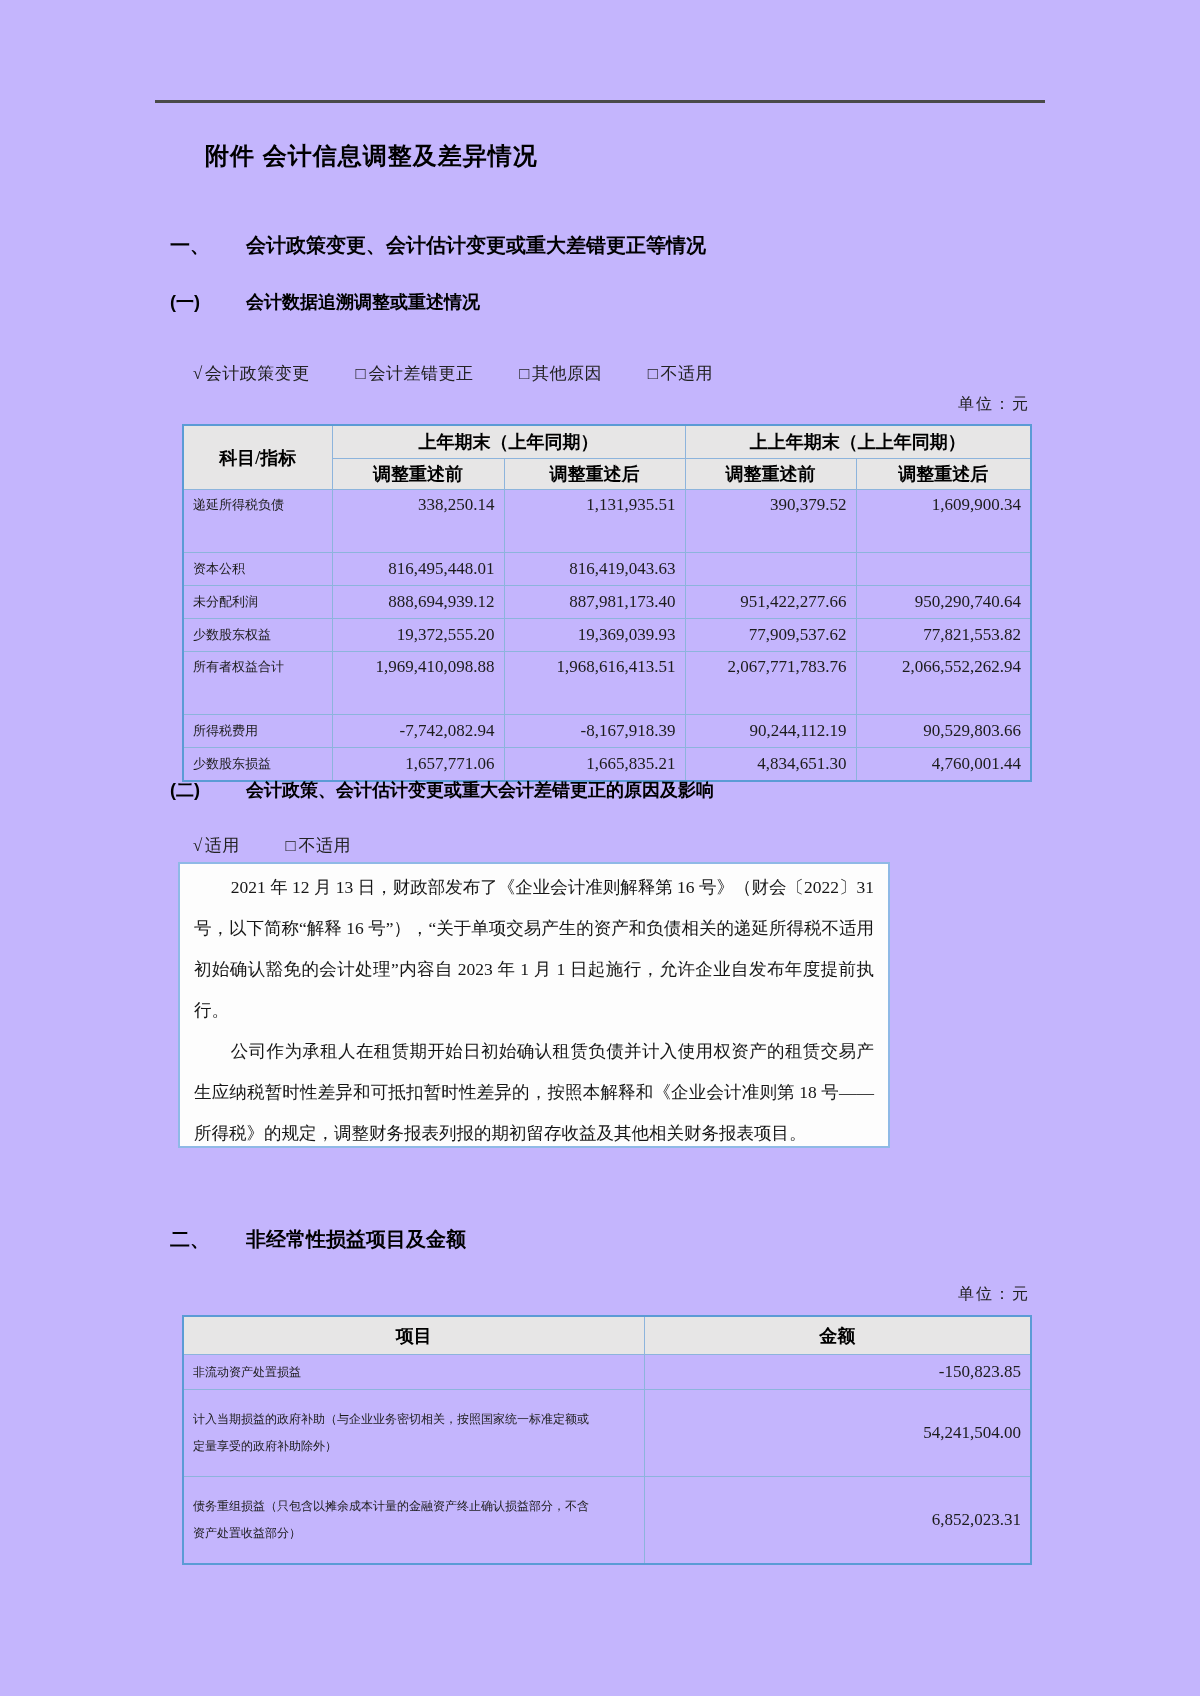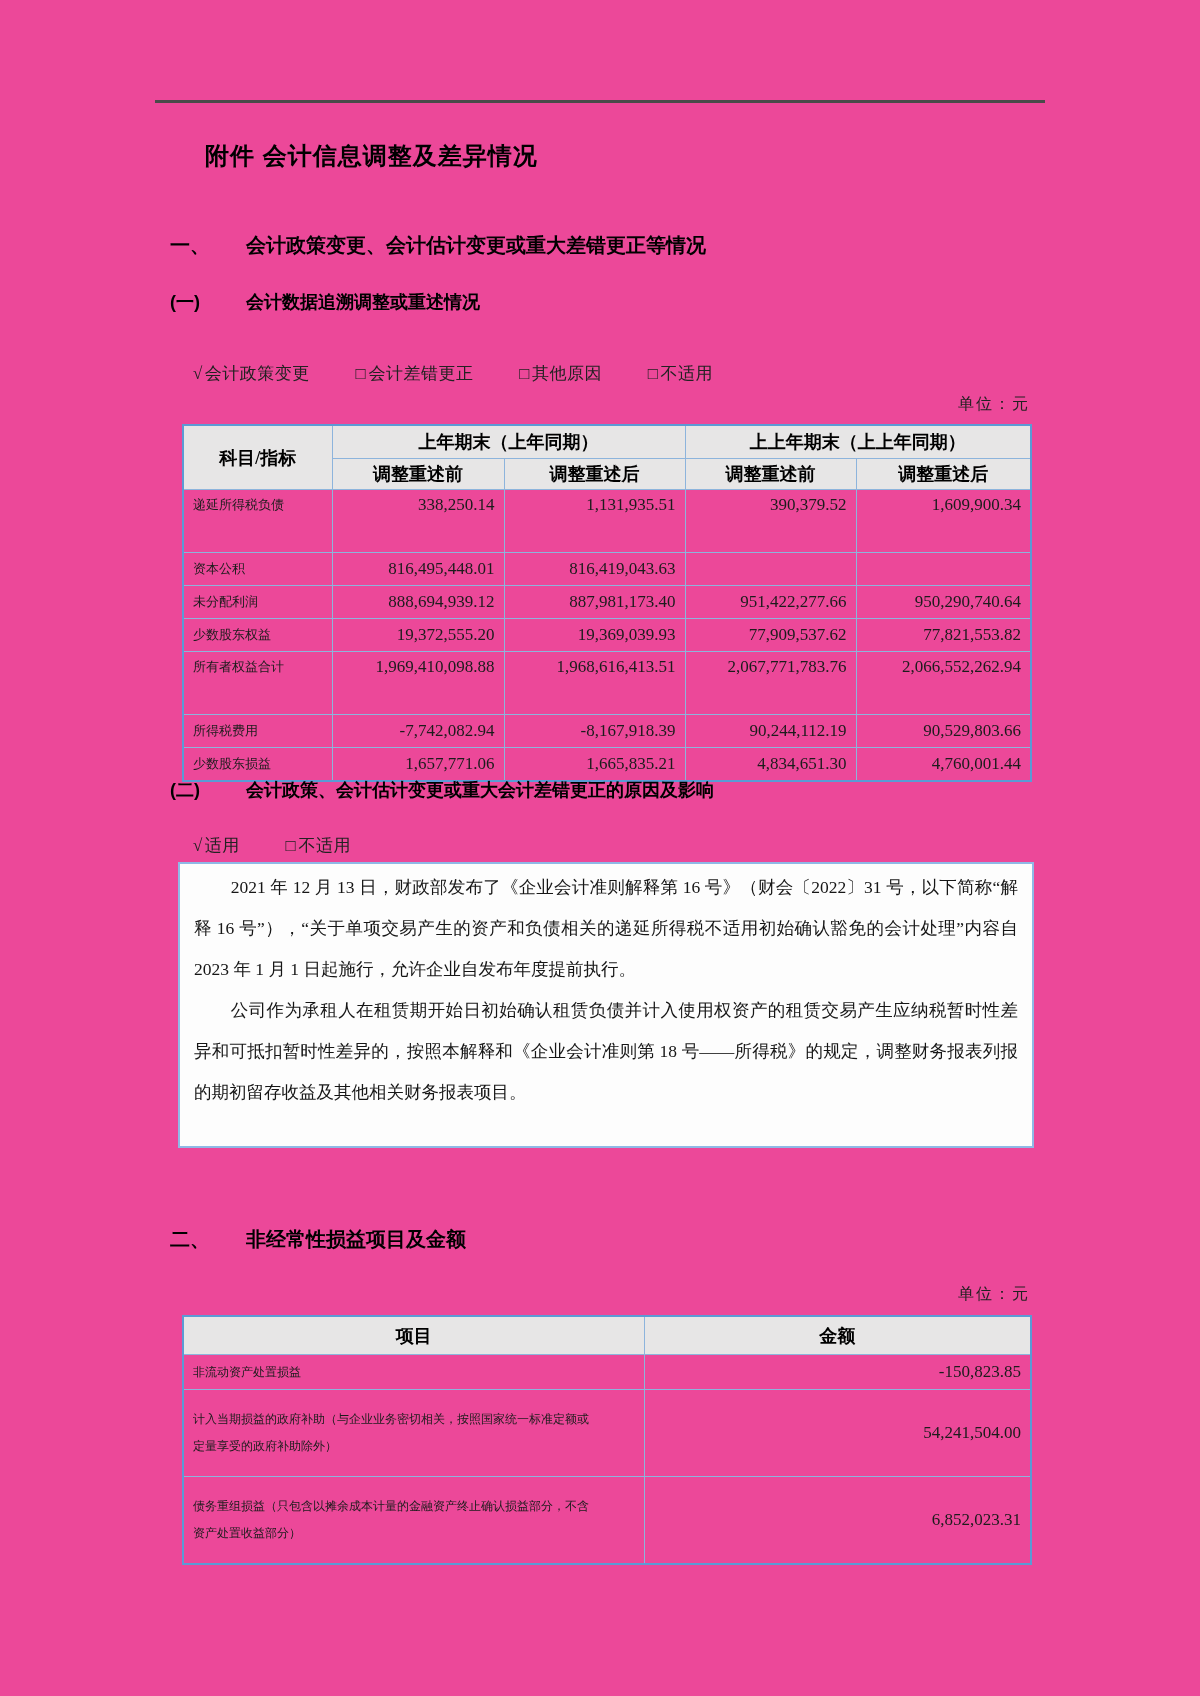--- a/index.html
+++ b/index.html
@@ -1,20 +1,20 @@
 <!DOCTYPE html>
 <html><head>
 <meta charset="utf-8">
 <style>
   html,body{margin:0;padding:0;background:#e9e9e9;}
   .page{
     position:relative;
     width:1200px;height:1696px;
     margin:0 auto;
-    background:#ec4899;
+    background:#c4b5fd;
     font-family:"Liberation Serif","DejaVu Serif",serif;
     color:#1c1c1c;
     overflow:hidden;
   }
   .top-rule{
     position:absolute;left:155px;top:100px;width:890px;height:3px;
     background:#4a4a4a;
   }
   .doc-title{
     position:absolute;left:205px;top:140px;margin:0;
@@ -83,21 +83,21 @@
   .t2 td.item{
     font-size:12px;text-align:left;
     padding:3px 10px 3px 9px;
     line-height:27px;
   }
   .t2 td.item .wrapbox{display:inline-block;max-width:402px;}
   .t2 tbody tr:nth-child(1) td{height:28px;}
   .t2 tbody tr:nth-child(2) td,.t2 tbody tr:nth-child(3) td{height:80px;}
   
   .note-box{
-    position:absolute;left:178px;top:862px;width:856px;height:286px;
+    position:absolute;left:178px;top:862px;width:712px;height:286px;
     border:2px solid #8fb9e6;
     box-sizing:border-box;
     background:#fdfdfd;
   }
   .note-box p{
     margin:0;padding:0 14px;
     font-size:17.5px;line-height:41px;
     text-indent:2.1em;text-align:justify;
     color:#161616;
   }

